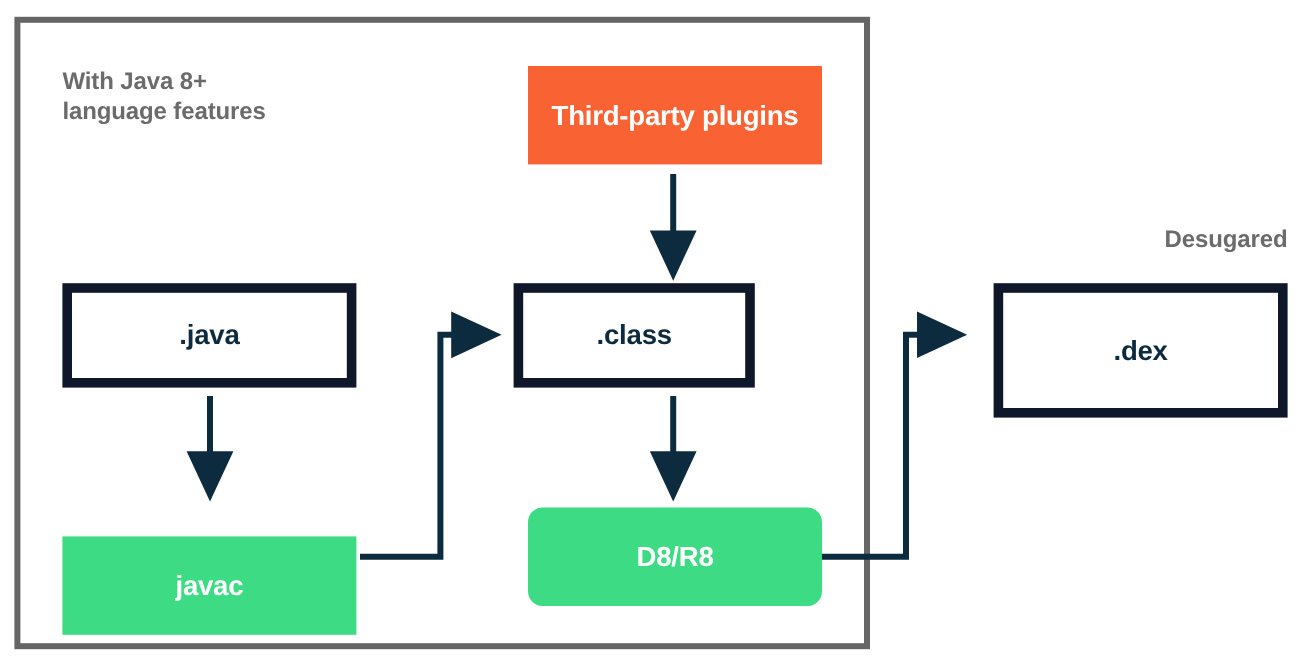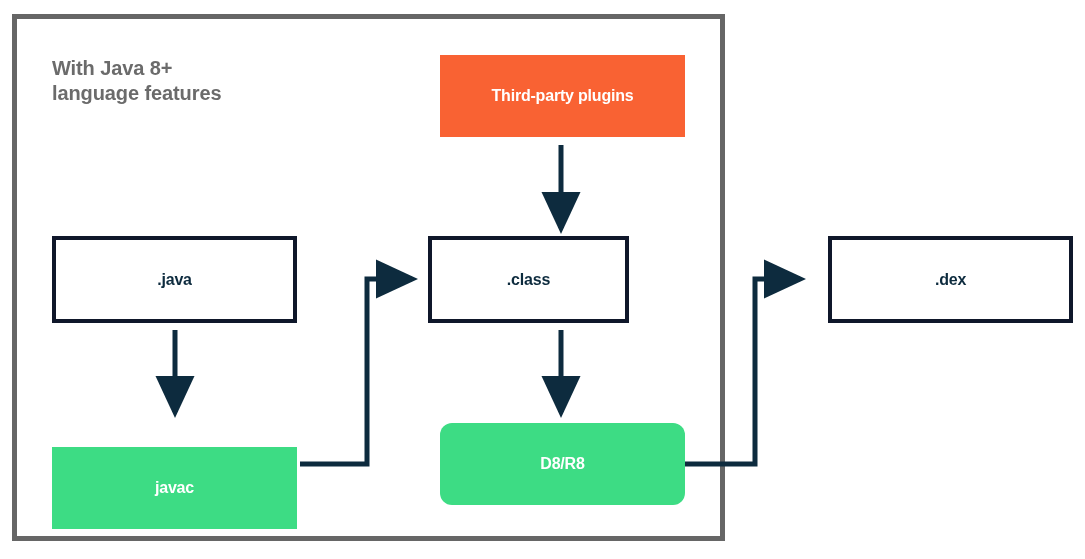--- a/index.html
+++ b/index.html
@@ -45,46 +45,46 @@
   .annotation.right { right: 12px; top: 188px; text-align: right; }
 
   
   .node {
     position: absolute;
     box-sizing: border-box;
     display: flex;
     align-items: center;
     justify-content: center;
     font-weight: bold;
-    font-size: 16px;
+    font-size: 23px;
     letter-spacing: -0.2px;
   }
   .node.outline {
     background: #ffffff;
-    border: 4px solid #0f172a;
+    border: 8px solid #0f172a;
     color: #0d2b3e;
   }
   .node.filled-green {
     background: #3DDC84;
     border: none;
     color: #ffffff;
   }
   .node.filled-orange {
     background: #F96233;
     border: none;
     color: #ffffff;
   }
 
   
   #node-java   { left: 52px;  top: 236px; width: 245px; height: 87px; }
   #node-javac  { left: 52px;  top: 423px; width: 245px; height: 82px; margin-top: 24px; }
   #node-plugins{ left: 440px; top: 55px;  width: 245px; height: 82px; }
   #node-class  { left: 428px; top: 236px; width: 201px; height: 87px; }
   #node-d8r8   { left: 440px; top: 423px; width: 245px; height: 82px; border-radius: 12px; }
-  #node-dex    { left: 828px; top: 236px; width: 245px; height: 87px; text-align: center; }
+  #node-dex    { left: 828px; top: 236px; width: 245px; height: 112px; text-align: center; }
 
   
   #connectors {
     position: absolute;
     left: 0;
     top: 0;
     width: 1085px;
     height: 559px;
     pointer-events: none;
   }
@@ -92,20 +92,21 @@
 </head>
 <body>
 
 <div id="canvas">
 
   <div class="group-frame"></div>
 
   <div class="annotation left">With Java 8+
 language features</div>
 
+  <div class="annotation right">Desugared</div>
 
   <svg id="connectors" viewBox="0 0 1085 559" xmlns="http://www.w3.org/2000/svg">
     <defs>
       <marker id="arrowhead" markerWidth="9" markerHeight="9" refX="7.2" refY="4.5" orient="auto" markerUnits="strokeWidth">
         <path d="M0,0.6 L8.4,4.5 L0,8.4 z" fill="#0d2b3e"></path>
       </marker>
     </defs>
 
     <g>
       <path d="M175,330 L175,412" stroke="#0d2b3e" stroke-width="5" fill="none" marker-end="url(#arrowhead)"></path>

